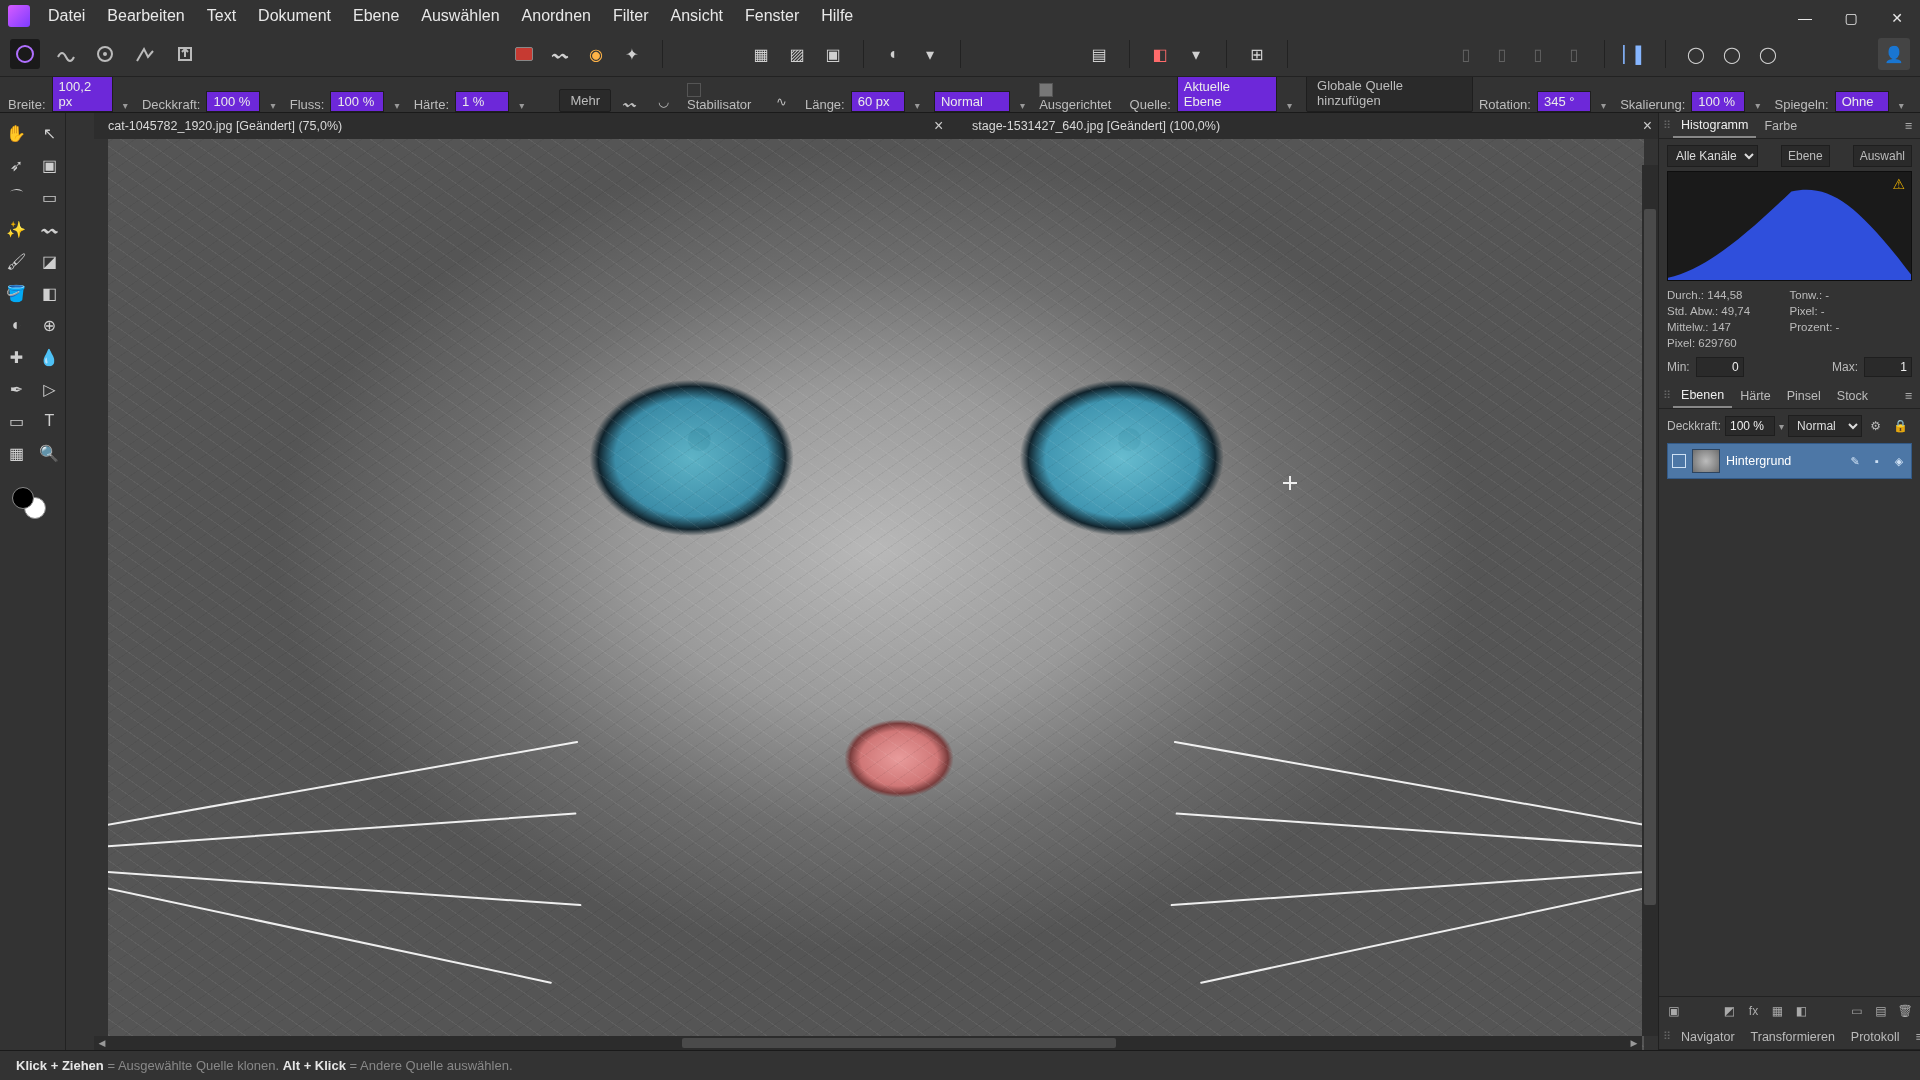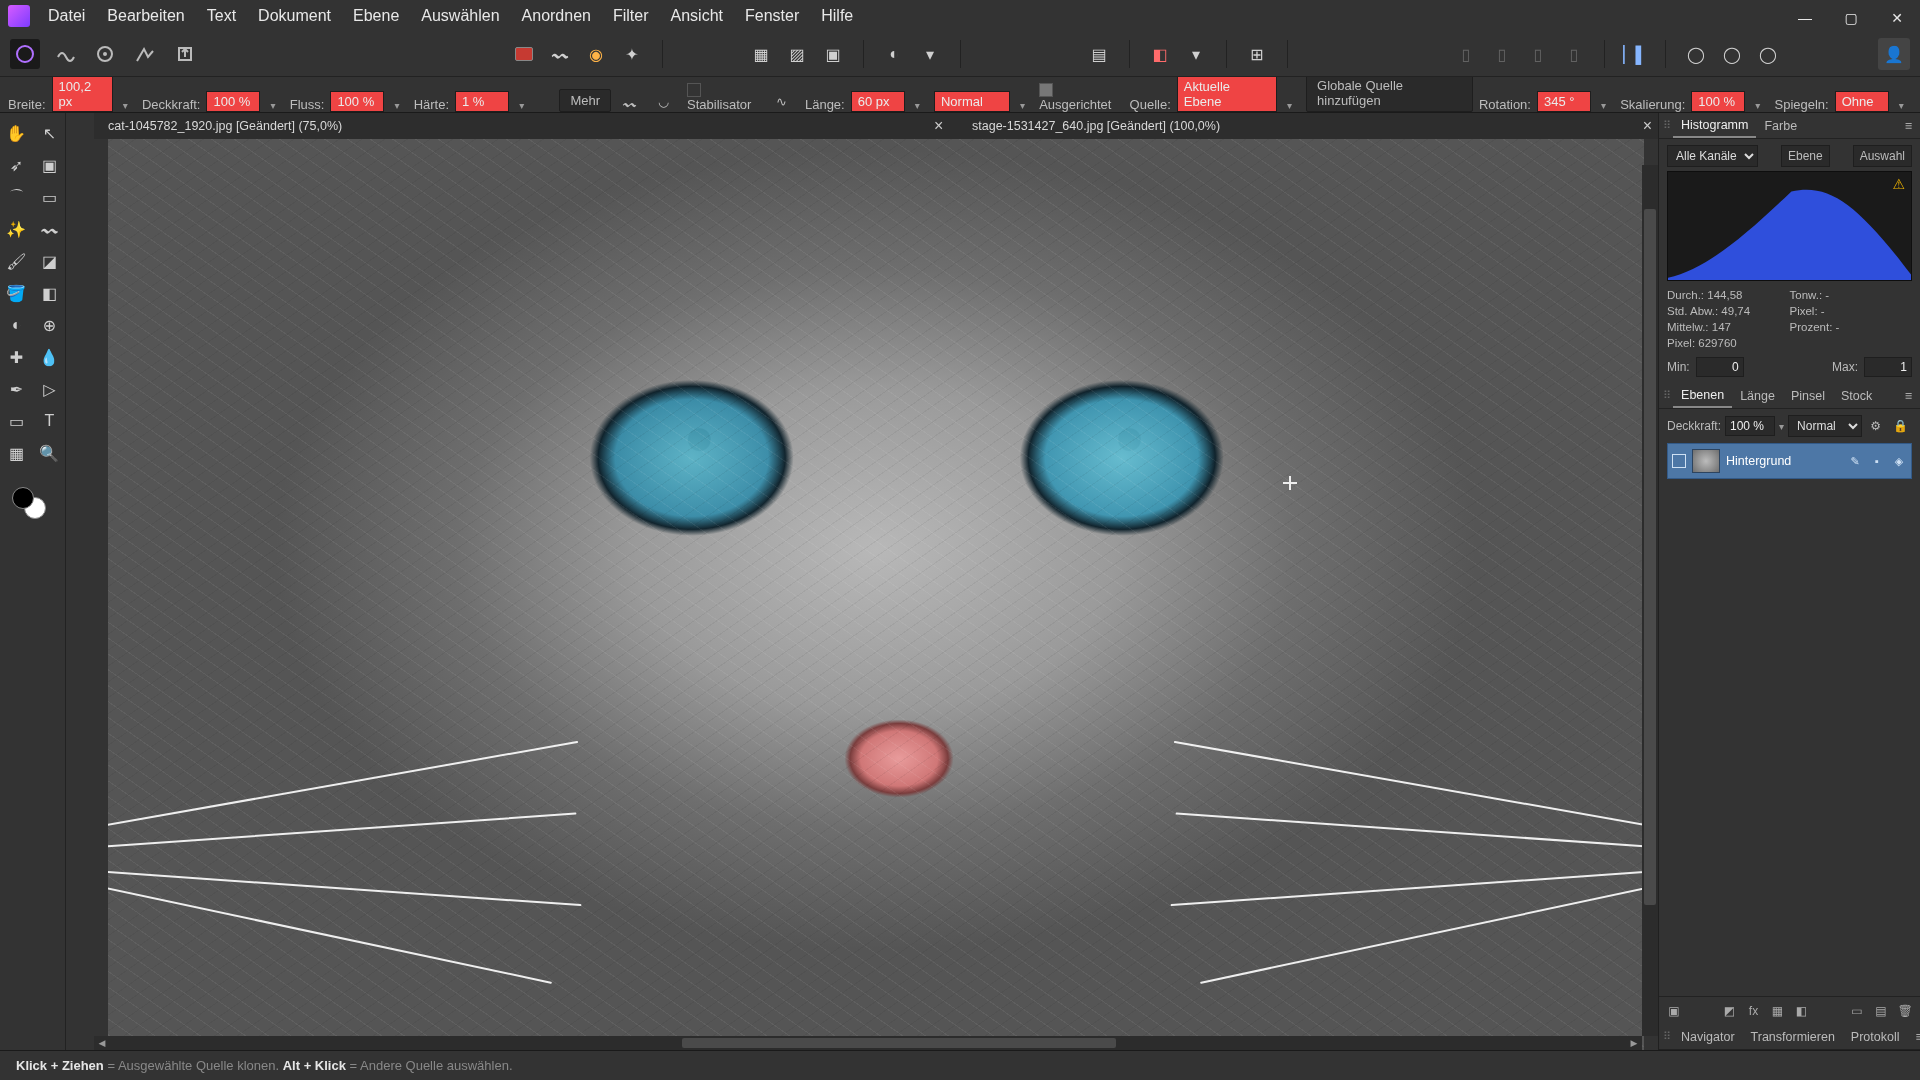--- a/index.html
+++ b/index.html
@@ -13,21 +13,21 @@
 
 #toolbar1{height:45px;background:#333;border-bottom:1px solid #222;display:flex;align-items:center;padding:0 10px;gap:8px;position:relative;}
 #toolbar1 .persona{display:flex;gap:10px;align-items:center;margin-right:40px;}
 #toolbar1 .persona .pbtn{width:30px;height:30px;display:flex;align-items:center;justify-content:center;border-radius:3px;}
 #toolbar1 .persona .pbtn.active{background:#1a1a1a;}
 #toolbar1 .sep{width:1px;height:28px;background:#222;margin:0 8px;}
 .tb-icon{width:28px;height:28px;display:flex;align-items:center;justify-content:center;border-radius:3px;cursor:pointer;}
 
 #optbar{height:36px;background:#333;border-bottom:1px solid #1a1a1a;display:flex;align-items:flex-end;padding:0 8px;gap:6px;font-size:13px;color:#bdbdbd;}
 #optbar .lbl{white-space:nowrap;}
-#optbar .val{background:#ef4444;border:1px solid #1e1e1e;padding:2px 6px;min-width:54px;display:inline-block;color:#eaeaea;}
+#optbar .val{background:#6d28d9;border:1px solid #1e1e1e;padding:2px 6px;min-width:54px;display:inline-block;color:#eaeaea;}
 #optbar .drop{width:14px;height:14px;display:flex;align-items:center;justify-content:center;color:#999;font-size:10px;margin-right:4px;}
 #optbar .btn{background:#2a2a2a;border:1px solid #1e1e1e;padding:3px 10px;border-radius:2px;cursor:pointer;}
 #optbar .chk{width:14px;height:14px;border:1px solid #555;display:inline-block;vertical-align:middle;margin-right:3px;}
 #optbar .ico{width:18px;height:18px;margin:0 6px;}
 
 #main{flex:1;display:flex;min-height:0;}
 
 #tools{width:66px;background:#333;border-right:1px solid #222;display:grid;grid-template-columns:33px 33px;grid-auto-rows:32px;padding-top:4px;}
 #tools .tool{display:flex;align-items:center;justify-content:center;cursor:pointer;color:#cfcfcf;}
 #tools .swatches{grid-column:1/3;padding:10px 0 0 6px;position:relative;height:50px;}
@@ -346,21 +346,21 @@
         <input value="0" style="">
         <span class="spacer"></span>
         <span>Max:</span>
         <input value="1" style="">
       </div>
     </div>
 
     <div class="panel-tabs">
       <span class="grip">⠿</span>
       <span class="ptab active">Ebenen</span>
-      <span class="ptab">Länge</span>
+      <span class="ptab">Härte</span>
       <span class="ptab">Pinsel</span>
       <span class="ptab">Stock</span>
       <span class="burger">≡</span>
     </div>
     <div class="panel-body" id="layerpanel">
       <div class="layer-opts">
         <span>Deckkraft:</span>
         <span class="deckval">100 %</span>
           <span class="drop" style="font-size:10px;color:#999">▾</span>
         <select style="flex:1"><option>Normal</option></select>

